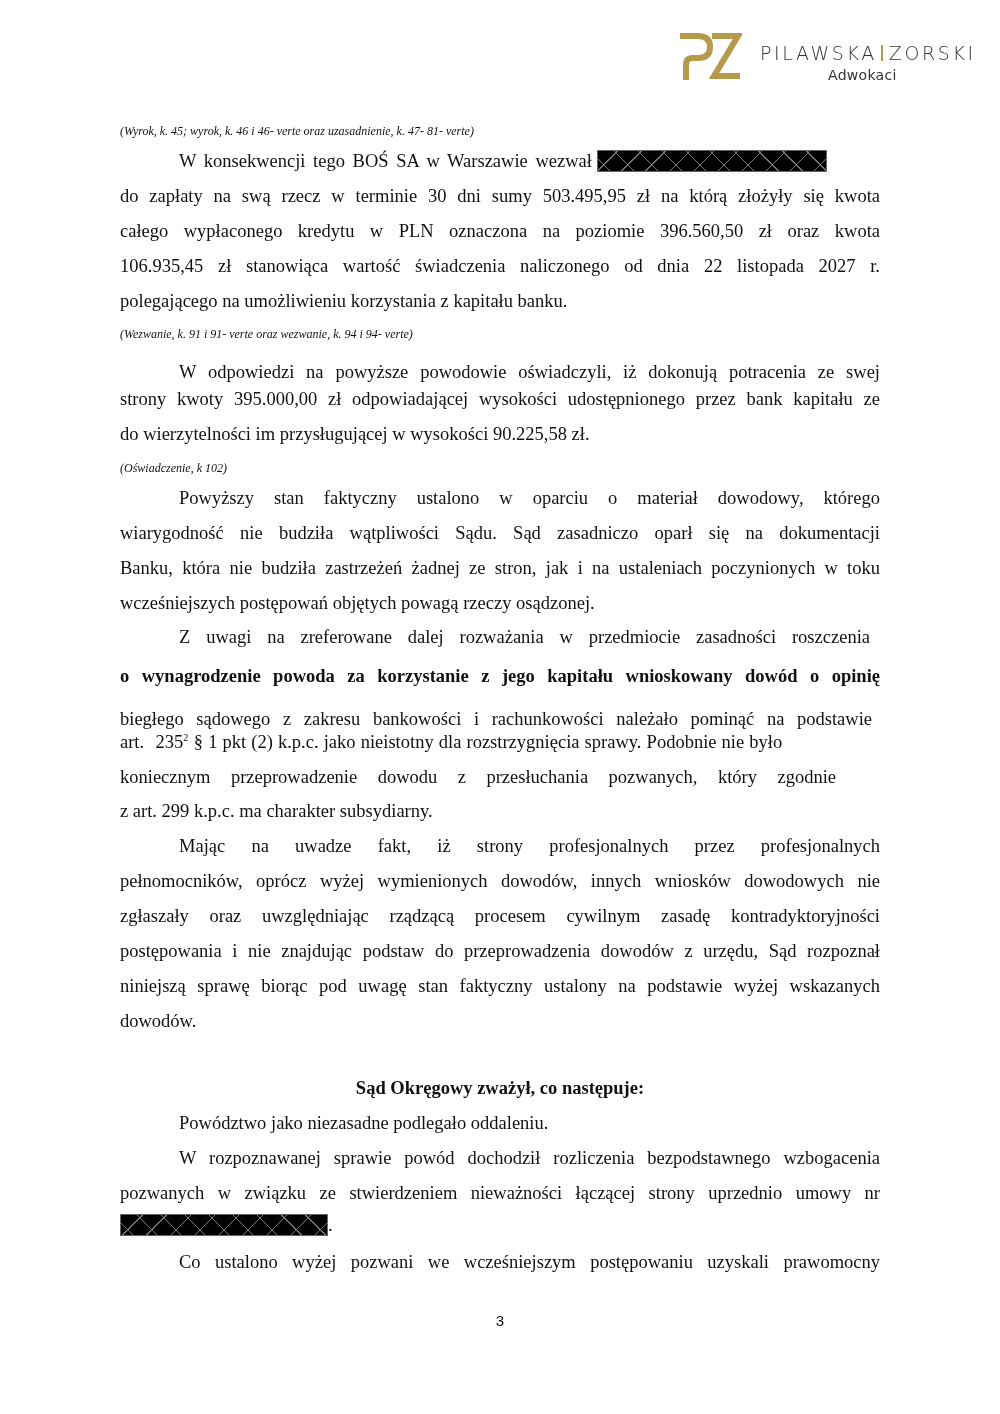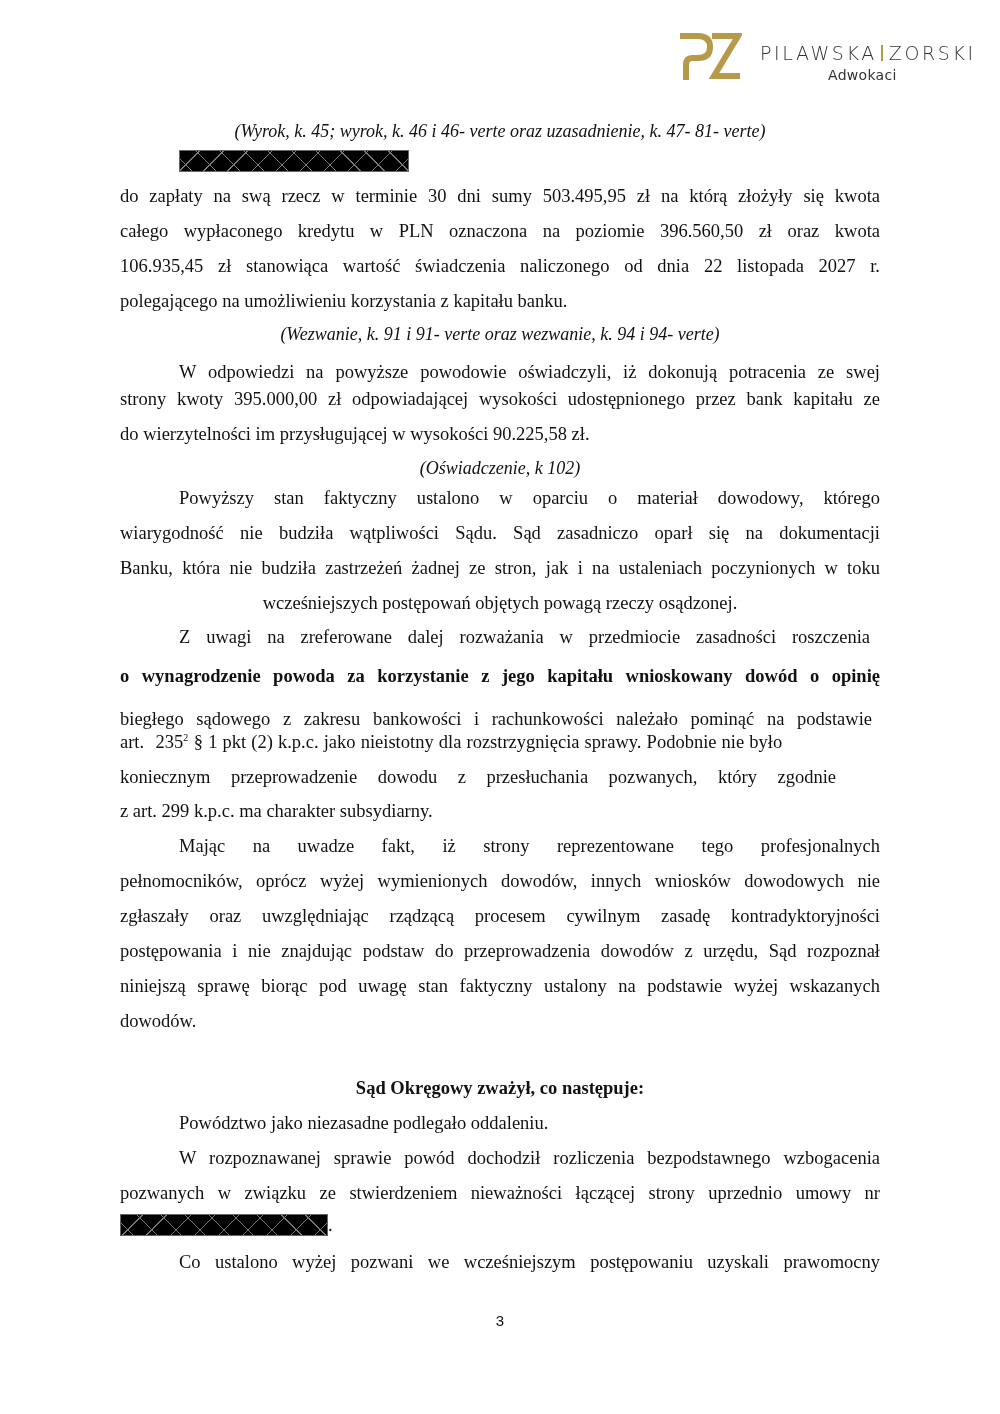--- a/index.html
+++ b/index.html
@@ -11,21 +11,21 @@
   .logo-mark { position: absolute; left: 0; top: 0; width: 66px; height: 52px; }
   .logo-name { position: absolute; left: 84px; top: 12px; font-family: "DejaVu Sans", sans-serif; font-size: 19px; letter-spacing: 2.6px; color: #333; font-weight: 300; white-space: nowrap; }
   .logo-sep { display: inline-block; width: 2px; height: 16px; background: #b69a4a; margin: 0 6px 0 4px; vertical-align: -1px; }
   .logo-sub { position: absolute; left: 152px; top: 37px; font-family: "DejaVu Sans", sans-serif; font-size: 14px; color: #333; letter-spacing: 0.3px; white-space: nowrap; }
 
   
   .text { position: absolute; left: 120px; width: 760px; font-family: "Liberation Serif", serif; color: #111; }
   .line { position: absolute; left: 0; width: 760px; font-size: 18.5px; line-height: 22px; white-space: nowrap; }
   .just { text-align: justify; text-align-last: justify; white-space: normal; }
   .ind { padding-left: 59px; box-sizing: border-box; }
-  .cite { font-style: italic; font-size: 18px; text-align: center; }
+  .cite { font-style: italic; font-size: 12px; }
   .head { font-weight: bold; text-align: center; }
   .redact {
     display: inline-block; height: 22px; vertical-align: -5px;
     background-color: #000;
     background-image:
       repeating-linear-gradient(45deg, transparent 0 8px, #777 8px 9px, transparent 9px 17px),
       repeating-linear-gradient(-45deg, transparent 0 8px, #777 8px 9px, transparent 9px 17px);
     border: 1px solid #666; box-sizing: border-box;
   }
   sup { font-size: 10px; line-height: 0; vertical-align: 7px; }
@@ -43,47 +43,47 @@
         <path d="M36 6 H62 L38 46 H64"></path>
       </g>
     </svg>
     <div class="logo-name"><span>PILAWSKA</span><span class="logo-sep"></span><span>ZORSKI</span></div>
     <div class="logo-sub">Adwokaci</div>
   </div>
 
   <div class="text" style="top:0;">
     <div class="line cite" style="top:120px;">(Wyrok, k. 45; wyrok, k. 46 i 46- verte oraz uzasadnienie, k. 47- 81- verte)</div>
 
-    <div class="line ind" style="top:150px;"> <span class="redact" style="width:230px;"></span></div>
+    <div class="line ind" style="top:150px;"><span style="word-spacing:3px;">W konsekwencji tego BOŚ SA w Warszawie wezwał</span> <span class="redact" style="width:230px;"></span></div>
     <div class="line just" style="top:185px;">do zapłaty na swą rzecz w terminie 30 dni sumy 503.495,95 zł na którą złożyły się kwota</div>
     <div class="line just" style="top:220px;">całego wypłaconego kredytu w PLN oznaczona na poziomie 396.560,50 zł oraz kwota</div>
     <div class="line just" style="top:255px;">106.935,45 zł stanowiąca wartość świadczenia naliczonego od dnia 22 listopada 2027 r.</div>
     <div class="line" style="top:290px;">polegającego na umożliwieniu korzystania z kapitału banku.</div>
 
     <div class="line cite" style="top:323px;">(Wezwanie, k. 91 i 91- verte oraz wezwanie, k. 94 i 94- verte)</div>
 
     <div class="line ind just" style="top:353px;margin-top:8px;">W odpowiedzi na powyższe powodowie oświadczyli, iż dokonują potracenia ze swej</div>
     <div class="line just" style="top:388px;">strony kwoty 395.000,00 zł odpowiadającej wysokości udostępnionego przez bank kapitału ze</div>
     <div class="line" style="top:423px;">do wierzytelności im przysługującej w wysokości 90.225,58 zł.</div>
 
     <div class="line cite" style="top:457px;">(Oświadczenie, k 102)</div>
 
     <div class="line ind just" style="top:487px;">Powyższy stan faktyczny ustalono w oparciu o materiał dowodowy, którego</div>
     <div class="line just" style="top:522px;">wiarygodność nie budziła wątpliwości Sądu. Sąd zasadniczo oparł się na dokumentacji</div>
     <div class="line just" style="top:557px;">Banku, która nie budziła zastrzeżeń żadnej ze stron, jak i na ustaleniach poczynionych w toku</div>
-    <div class="line" style="top:592px;text-align:center;">wcześniejszych postępowań objętych powagą rzeczy osądzonej.</div>
+    <div class="line" style="top:592px;">wcześniejszych postępowań objętych powagą rzeczy osądzonej.</div>
 
     <div class="line ind just" style="top:626px; width:750px;">Z uwagi na zreferowane dalej rozważania w przedmiocie zasadności roszczenia</div>
     <div class="line just" style="top:665px;font-weight:bold;">o wynagrodzenie powoda za korzystanie z jego kapitału wnioskowany dowód o opinię</div>
     <div class="line just" style="top:696px; width:752px;margin-top:12px;">biegłego sądowego z zakresu bankowości i rachunkowości należało pominąć na podstawie</div>
     <div class="line" style="top:731px; word-spacing:1px;"><span>art.</span>&nbsp;&nbsp;<span>235</span><sup>2</sup>&nbsp;<span style="word-spacing:0.5px;">§ 1 pkt (2) k.p.c. jako nieistotny dla rozstrzygnięcia sprawy. Podobnie nie było</span></div>
     <div class="line just" style="top:766px; width:716px;">koniecznym przeprowadzenie dowodu z przesłuchania pozwanych, który zgodnie</div>
     <div class="line" style="top:800px;">z art. 299 k.p.c. ma charakter subsydiarny.</div>
 
-    <div class="line ind just" style="top:835px;">Mając na uwadze fakt, iż strony reprezentowane tego profesjonalnych</div>
+    <div class="line ind just" style="top:835px;">Mając na uwadze fakt, iż strony profesjonalnych przez profesjonalnych</div>
     <div class="line just" style="top:870px;">pełnomocników, oprócz wyżej wymienionych dowodów, innych wniosków dowodowych nie</div>
     <div class="line just" style="top:905px;">zgłaszały oraz uwzględniając rządzącą procesem cywilnym zasadę kontradyktoryjności</div>
     <div class="line just" style="top:940px;">postępowania i nie znajdując podstaw do przeprowadzenia dowodów z urzędu, Sąd rozpoznał</div>
     <div class="line just" style="top:975px;">niniejszą sprawę biorąc pod uwagę stan faktyczny ustalony na podstawie wyżej wskazanych</div>
     <div class="line" style="top:1010px;">dowodów.</div>
 
     <div class="line head" style="top:1077px;">Sąd Okręgowy zważył, co następuje:</div>
 
     <div class="line ind" style="top:1112px;">Powództwo jako niezasadne podlegało oddaleniu.</div>
 

